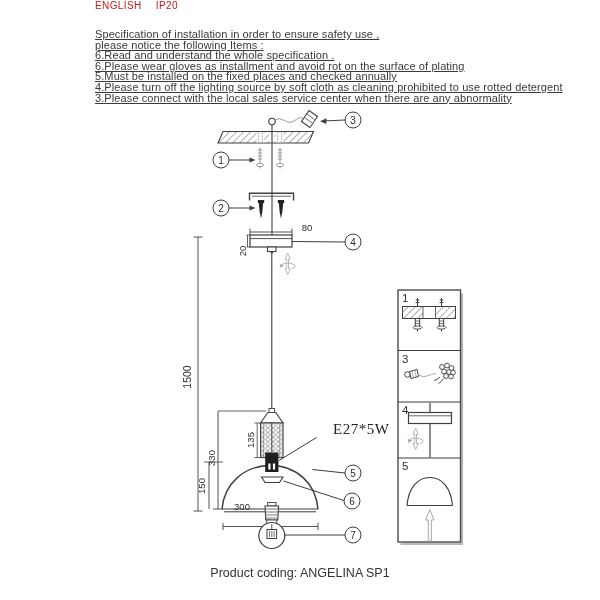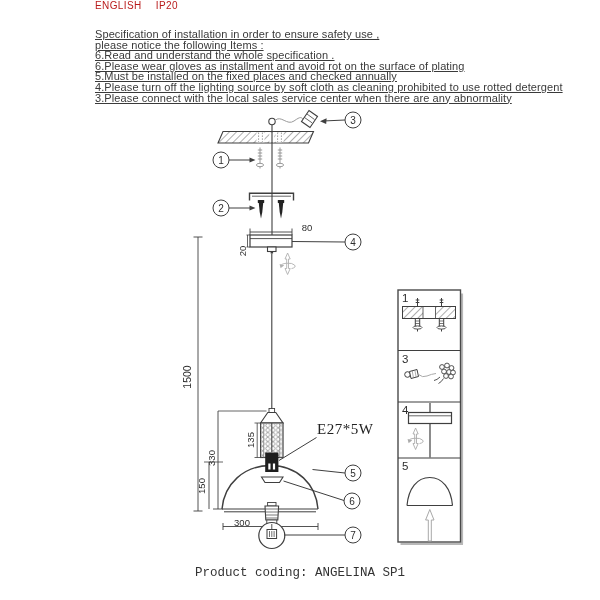--- a/index.html
+++ b/index.html
@@ -10,24 +10,24 @@
   .spec{position:absolute;left:95px;top:29px;font-size:11px;line-height:10.6px;
         color:#3a3a3a;white-space:nowrap;letter-spacing:.1px;text-decoration:underline;}
   .callout{position:absolute;width:15px;height:15px;border:1.3px solid #3f3f3f;border-radius:50%;
            background:#fff;display:flex;align-items:center;justify-content:center;
            font-size:10px;color:#2e2e2e;transform:translate(-50%,-50%);z-index:4;}
   .dim{position:absolute;font-size:9.5px;color:#2f2f2f;transform:translate(-50%,-50%);
        white-space:nowrap;z-index:3;}
   .dim.rot{transform:translate(-50%,-50%) rotate(-90deg);}
   .dim.bg{background:#fff;padding:0 2px;}
   .bulbspec{position:absolute;font-family:"Liberation Serif",serif;font-size:15px;color:#222;
-            transform:translate(0,-50%);z-index:3;letter-spacing:.5px;}
+            transform:translate(0,-50%);z-index:3;letter-spacing:.5px;margin-left:16px;}
   .stepnum{position:absolute;font-size:11.5px;color:#2e2e2e;z-index:4;}
   .footer{position:absolute;left:0;top:566px;width:600px;text-align:center;
-          font-size:12.5px;color:#333;font-family:Liberation Mono, monospace;}
+          font-size:12.5px;color:#333;}
   svg{position:absolute;left:0;top:0;z-index:1;}
 </style>
 </head>
 <body>
 
 <div class="page">
 
   <svg width="600" height="600" viewBox="0 0 600 600">
     <defs>
       <pattern id="hatch" width="5" height="5" patternUnits="userSpaceOnUse" patternTransform="rotate(45)">
@@ -316,21 +316,21 @@
   <div class="callout" style="left:353px;top:473px;">5</div>
   <div class="callout" style="left:352px;top:501px;">6</div>
   <div class="callout" style="left:353px;top:535px;">7</div>
 
   <div class="dim bg" style="left:287px;top:227px;margin-left:20px;">80</div>
   <div class="dim rot" style="left:242px;top:251px;">20</div>
   <div class="dim rot" style="left:187px;top:377px;font-size:10.5px;">1500</div>
   <div class="dim rot" style="left:211px;top:458px;">330</div>
   <div class="dim rot" style="left:201px;top:486px;">150</div>
   <div class="dim rot" style="left:250px;top:440px;">135</div>
-  <div class="dim" style="left:242px;top:522px;">300</div>
+  <div class="dim" style="left:242px;top:506px;">300</div>
 
   <div class="bulbspec" style="left:317px;top:429px;">E27*5W</div>
 
   <div class="stepnum" style="left:402px;top:292px;">1</div>
   <div class="stepnum" style="left:402px;top:352.5px;">3</div>
   <div class="stepnum" style="left:402px;top:404px;">4</div>
   <div class="stepnum" style="left:402px;top:460px;">5</div>
 
   <div class="footer">Product coding: ANGELINA SP1</div>
 

